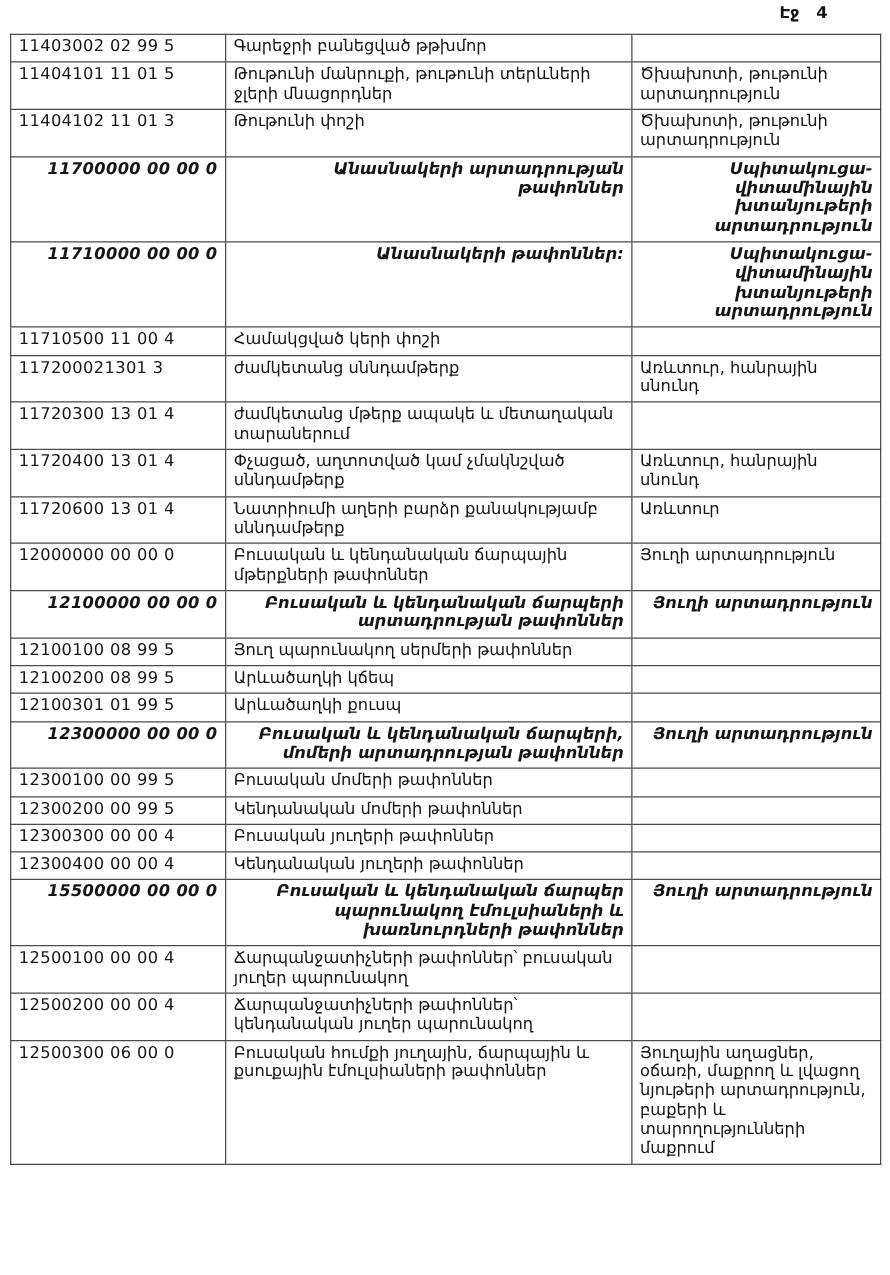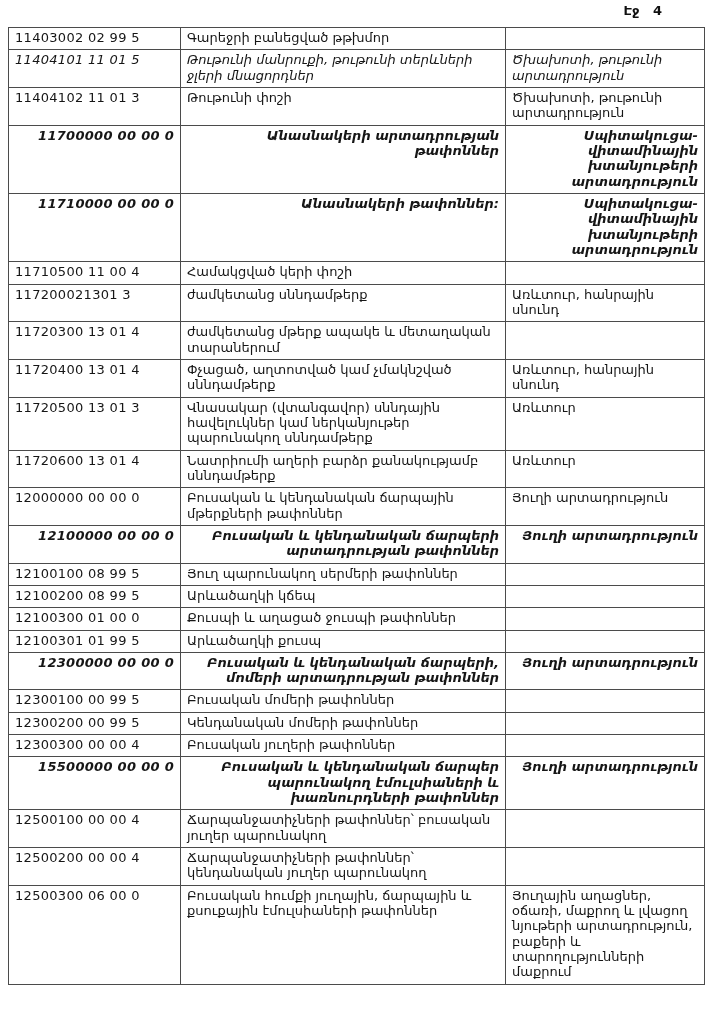--- a/index.html
+++ b/index.html
@@ -46,21 +46,20 @@
     white-space:nowrap;
     letter-spacing:0.3px;
   }
   tr.group-row td {
     font-style:italic;
     font-weight:600;
     text-align:right;
   }
   tr.merge-top td {
     border-top-color:transparent;
-    font-style:italic;
   }
 </style>
 </head>
 <body>
 
 <div class="canvas">
   <div class="page-header">Էջ 4</div>
 
   <table class="doc-table">
     <colgroup>
@@ -108,25 +107,20 @@
           <td class="code-cell">11720300 13 01 4</td>
           <td class="desc-cell">ժամկետանց մթերք ապակե և մետաղական տարաներում</td>
           <td class="ind-cell"></td>
         </tr>
         <tr>
           <td class="code-cell">11720400 13 01 4</td>
           <td class="desc-cell">Փչացած, աղտոտված կամ չմակնշված սննդամթերք</td>
           <td class="ind-cell">Առևտուր, հանրային սնունդ</td>
         </tr>
         <tr>
-          <td class="code-cell">11720500 13 01 3</td>
-          <td class="desc-cell">Վնասակար (վտանգավոր) սննդային հավելուկներ կամ ներկանյութեր պարունակող սննդամթերք</td>
-          <td class="ind-cell">Առևտուր</td>
-        </tr>
-        <tr>
           <td class="code-cell">11720600 13 01 4</td>
           <td class="desc-cell">Նատրիումի աղերի բարձր քանակությամբ սննդամթերք</td>
           <td class="ind-cell">Առևտուր</td>
         </tr>
         <tr>
           <td class="code-cell">12000000 00 00 0</td>
           <td class="desc-cell">Բուսական և կենդանական ճարպային մթերքների թափոններ</td>
           <td class="ind-cell">Յուղի արտադրություն</td>
         </tr>
         <tr class="group-row">
@@ -135,25 +129,20 @@
           <td class="ind-cell">Յուղի արտադրություն</td>
         </tr>
         <tr>
           <td class="code-cell">12100100 08 99 5</td>
           <td class="desc-cell">Յուղ պարունակող սերմերի թափոններ</td>
           <td class="ind-cell"></td>
         </tr>
         <tr>
           <td class="code-cell">12100200 08 99 5</td>
           <td class="desc-cell">Արևածաղկի կճեպ</td>
-          <td class="ind-cell"></td>
-        </tr>
-        <tr>
-          <td class="code-cell">12100300 01 00 0</td>
-          <td class="desc-cell">Քուսպի և աղացած ջուսպի թափոններ</td>
           <td class="ind-cell"></td>
         </tr>
         <tr>
           <td class="code-cell">12100301 01 99 5</td>
           <td class="desc-cell">Արևածաղկի քուսպ</td>
           <td class="ind-cell"></td>
         </tr>
         <tr class="group-row">
           <td class="code-cell">12300000 00 00 0</td>
           <td class="desc-cell">Բուսական և կենդանական ճարպերի, մոմերի արտադրության թափոններ</td>
@@ -167,20 +156,25 @@
         <tr>
           <td class="code-cell">12300200 00 99 5</td>
           <td class="desc-cell">Կենդանական մոմերի թափոններ</td>
           <td class="ind-cell"></td>
         </tr>
         <tr>
           <td class="code-cell">12300300 00 00 4</td>
           <td class="desc-cell">Բուսական յուղերի թափոններ</td>
           <td class="ind-cell"></td>
         </tr>
+        <tr>
+          <td class="code-cell">12300400 00 00 4</td>
+          <td class="desc-cell">Կենդանական յուղերի թափոններ</td>
+          <td class="ind-cell"></td>
+        </tr>
         <tr class="group-row">
           <td class="code-cell">15500000 00 00 0</td>
           <td class="desc-cell">Բուսական և կենդանական ճարպեր պարունակող էմուլսիաների և խառնուրդների թափոններ</td>
           <td class="ind-cell">Յուղի արտադրություն</td>
         </tr>
         <tr>
           <td class="code-cell">12500100 00 00 4</td>
           <td class="desc-cell">Ճարպանջատիչների թափոններ՝ բուսական յուղեր պարունակող</td>
           <td class="ind-cell"></td>
         </tr>

